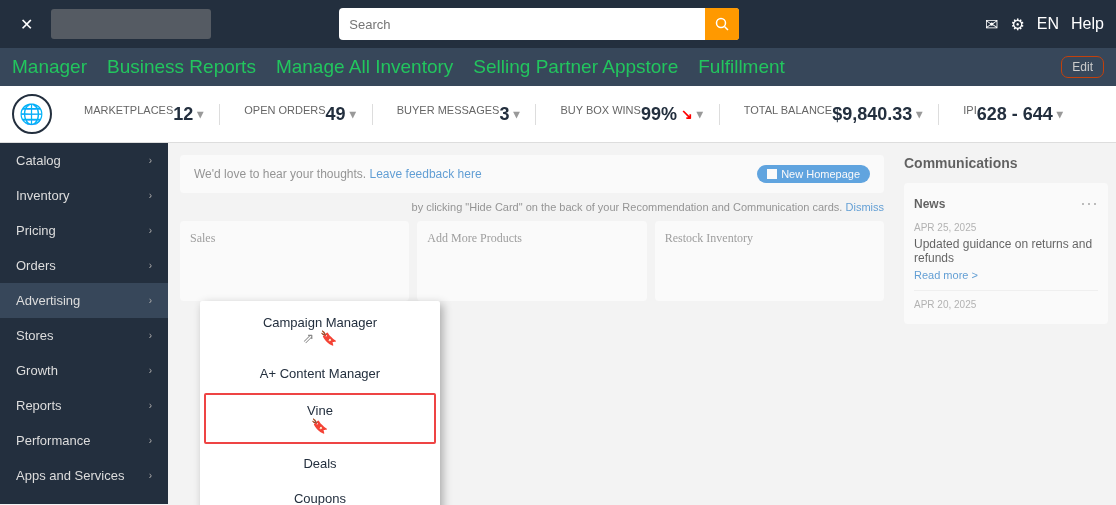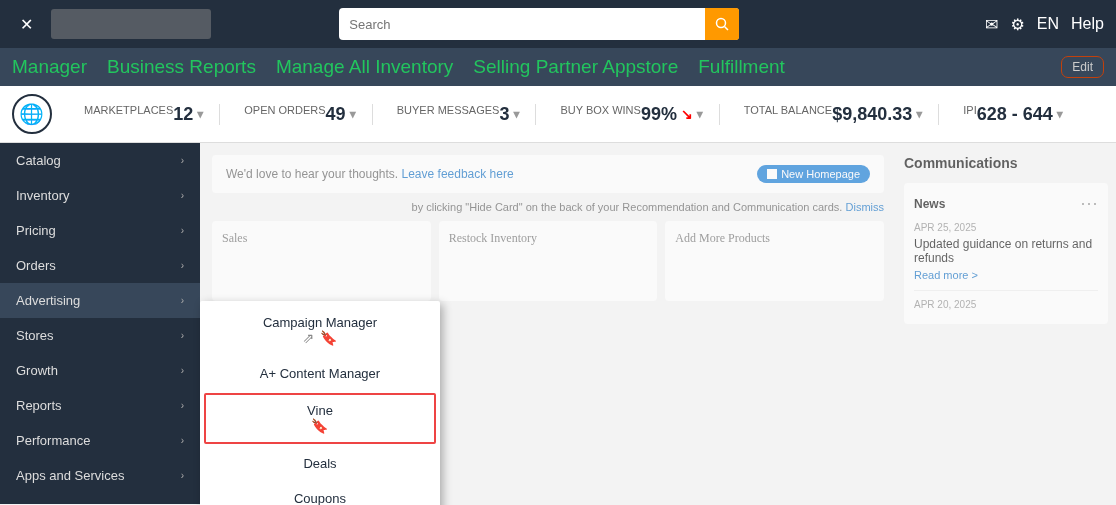--- a/index.html
+++ b/index.html
@@ -131,21 +131,21 @@
 
     
     .main-area {
       display: flex;
       height: calc(505px - 48px - 38px - 58px);
       position: relative;
     }
 
     
     .sidebar {
-      width: 200px;
+      width: 168px;
       background: #232f3e;
       color: white;
       display: flex;
       flex-direction: column;
       position: relative;
       z-index: 20;
       height: 100%;
       overflow: hidden;
     }
     .sidebar-item {
@@ -449,24 +449,24 @@
     </div>
     <div class="dismiss-msg">
       <span>by clicking "Hide Card" on the back of your Recommendation and Communication cards.</span>
       <a class="dismiss-link">Dismiss</a>
     </div>
     <div class="cards-row">
       <div class="card">
         <div class="card-title">Sales</div>
       </div>
       <div class="card">
-        <div class="card-title">Restock Inventory</div>
+        <div class="card-title">Add More Products</div>
       </div>
       <div class="card">
-        <div class="card-title">Add More Products</div>
+        <div class="card-title">Restock Inventory</div>
       </div>
     </div>
   </div>
 
   <div class="right-panel">
     <div class="comm-header">Communications</div>
     <div class="news-card">
       <div class="news-header">
         <span class="news-title">News</span>
         <span class="news-dots">···</span>

